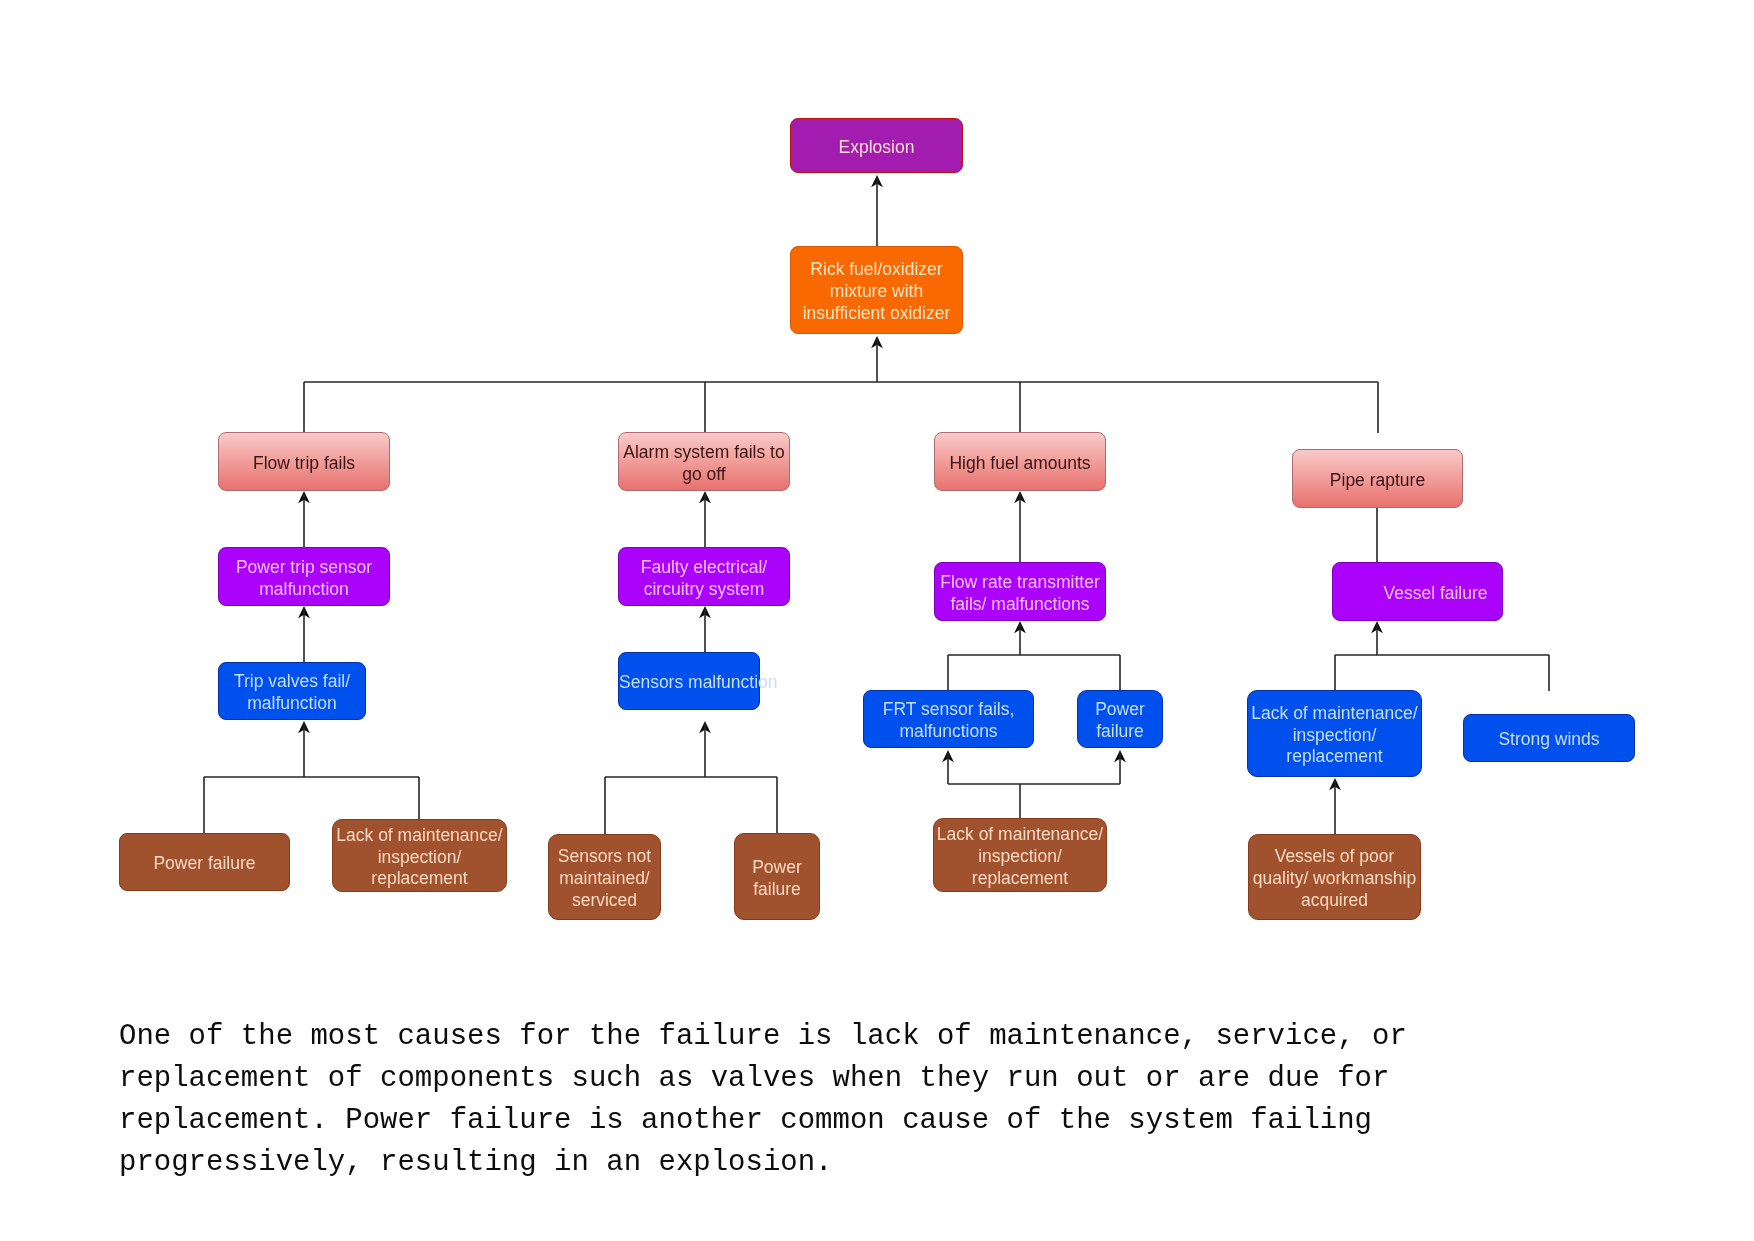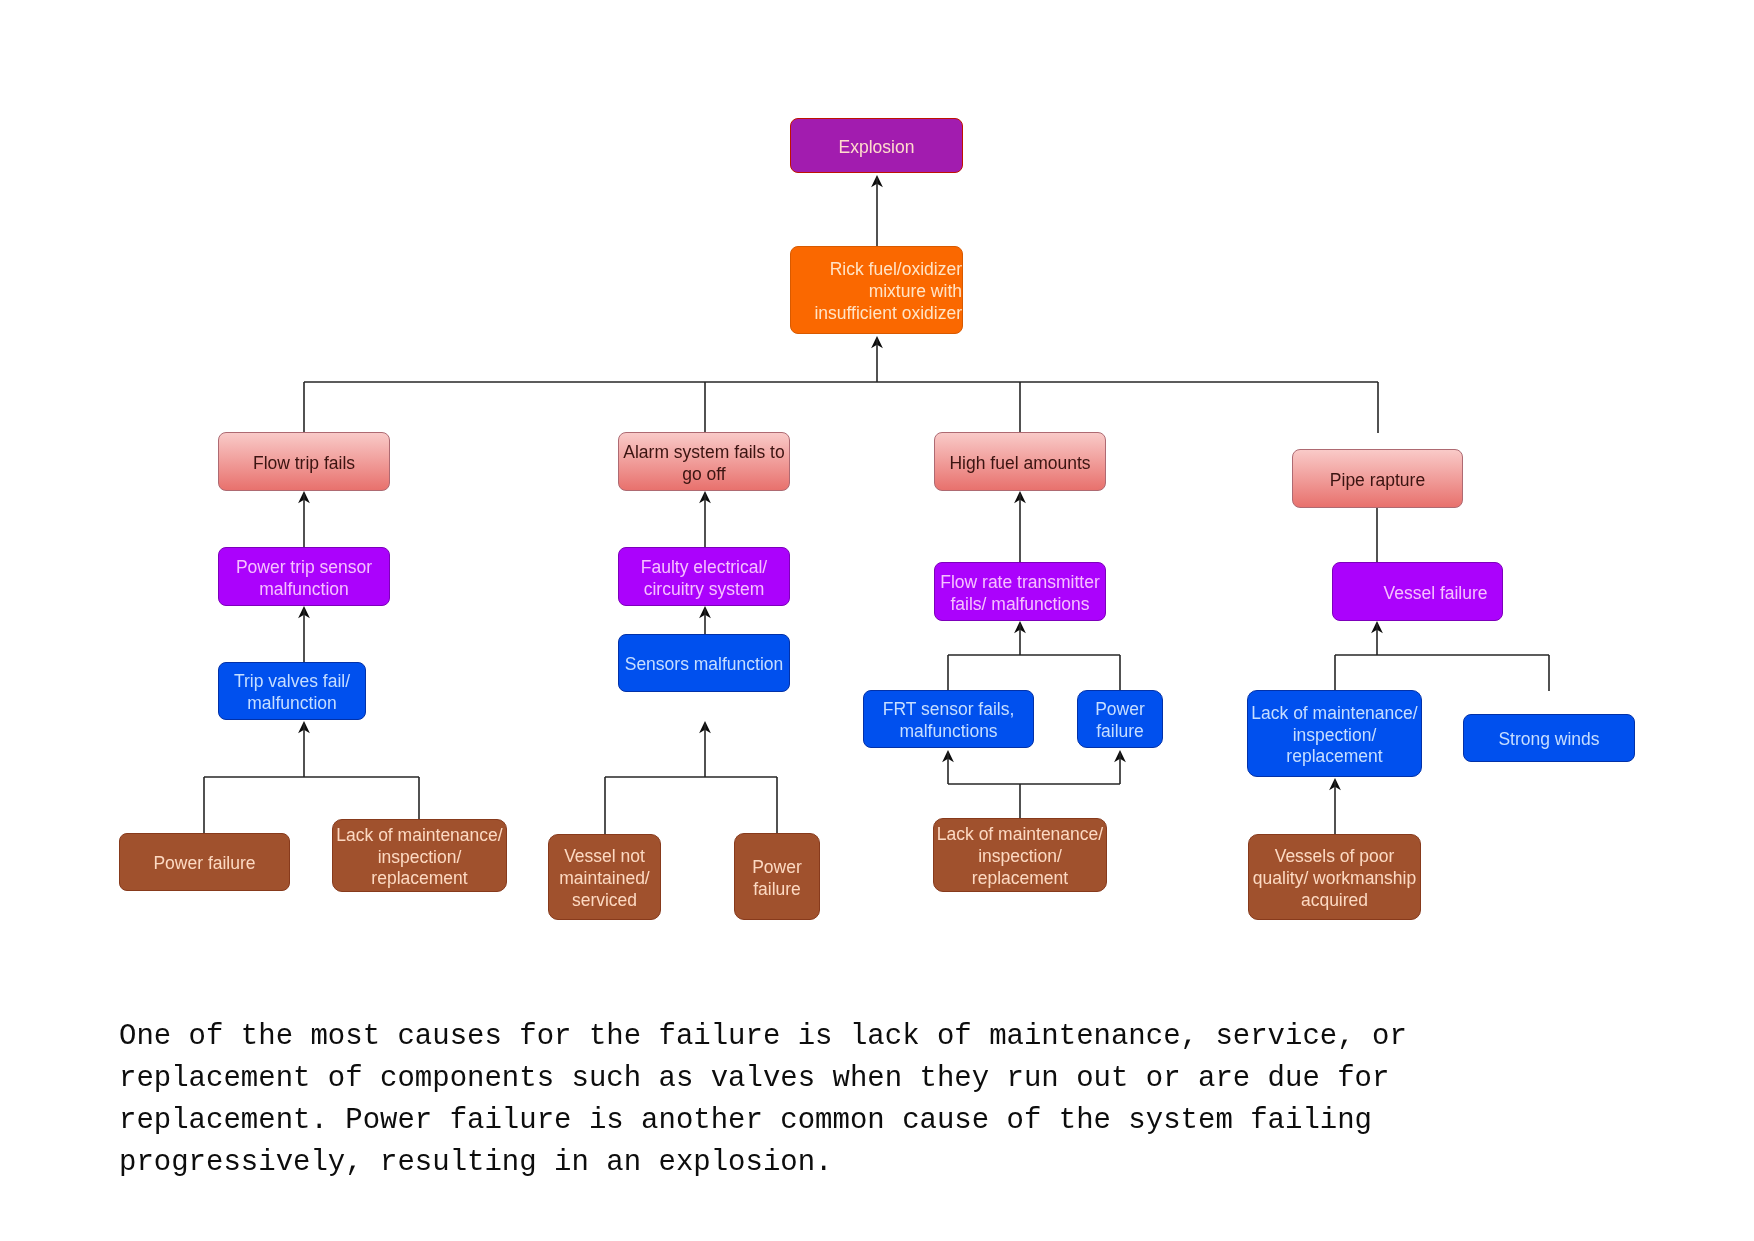--- a/index.html
+++ b/index.html
@@ -76,21 +76,21 @@
         <path d="M 1335,655 L 1335,691"></path>
         <path d="M 1549,655 L 1549,691"></path>
         <path d="M 1335,778 L 1340.9,790.2 L 1335,786.8 L 1329.1,790.2 Z" fill="#0d0d0d" stroke="none"></path>
         <path d="M 1335,834 L 1335,780.5"></path>
       </g>
   </svg>
   <div id="nodes-layer">
       <div class="node n-red" style="left: 790px; top: 118px; width: 173px; height: 55px;">
         <span class="lbl">Explosion</span>
       </div>
-      <div class="node n-orange" style="left: 790px; top: 246px; width: 173px; height: 88px; text-align: right;">
+      <div class="node n-orange" style="left: 790px; top: 246px; width: 173px; height: 88px;">
         <span class="lbl">Rick fuel/oxidizer
 mixture with
 insufficient oxidizer</span>
       </div>
       <div class="node n-pink" style="left: 218px; top: 432px; width: 172px; height: 59px;">
         <span class="lbl">Flow trip fails</span>
       </div>
       <div class="node n-pink" style="left: 618px; top: 432px; width: 172px; height: 59px;">
         <span class="lbl">Alarm system fails to
 go off</span>
@@ -113,21 +113,21 @@
         <span class="lbl">Flow rate transmitter
 fails/ malfunctions</span>
       </div>
       <div class="node n-purple" style="left: 1332px; top: 562px; width: 171px; height: 59px; padding-left: 36px;">
         <span class="lbl">Vessel failure</span>
       </div>
       <div class="node n-blue" style="left: 218px; top: 662px; width: 148px; height: 58px;">
         <span class="lbl">Trip valves fail/
 malfunction</span>
       </div>
-      <div class="node n-blue" style="left: 618px; top: 634px; width: 172px; height: 58px;">
+      <div class="node n-blue" style="left: 618px; top: 652px; width: 142px; height: 58px;">
         <span class="lbl">Sensors malfunction</span>
       </div>
       <div class="node n-blue" style="left: 863px; top: 690px; width: 171px; height: 58px;">
         <span class="lbl">FRT sensor fails,
 malfunctions</span>
       </div>
       <div class="node n-blue" style="left: 1077px; top: 690px; width: 86px; height: 58px; border-radius: 10px;">
         <span class="lbl">Power
 failure</span>
       </div>
@@ -141,21 +141,21 @@
       </div>
       <div class="node n-brown" style="left: 119px; top: 833px; width: 171px; height: 58px;">
         <span class="lbl">Power failure</span>
       </div>
       <div class="node n-brown" style="left: 332px; top: 819px; width: 175px; height: 73px; border-radius: 10px;">
         <span class="lbl">Lack of maintenance/
 inspection/
 replacement</span>
       </div>
       <div class="node n-brown" style="left: 548px; top: 834px; width: 113px; height: 86px; border-radius: 10px;">
-        <span class="lbl">Vessel not
+        <span class="lbl">Sensors not
 maintained/
 serviced</span>
       </div>
       <div class="node n-brown" style="left: 734px; top: 833px; width: 86px; height: 87px; border-radius: 10px;">
         <span class="lbl">Power
 failure</span>
       </div>
       <div class="node n-brown" style="left: 933px; top: 818px; width: 174px; height: 74px; border-radius: 10px;">
         <span class="lbl">Lack of maintenance/
 inspection/

